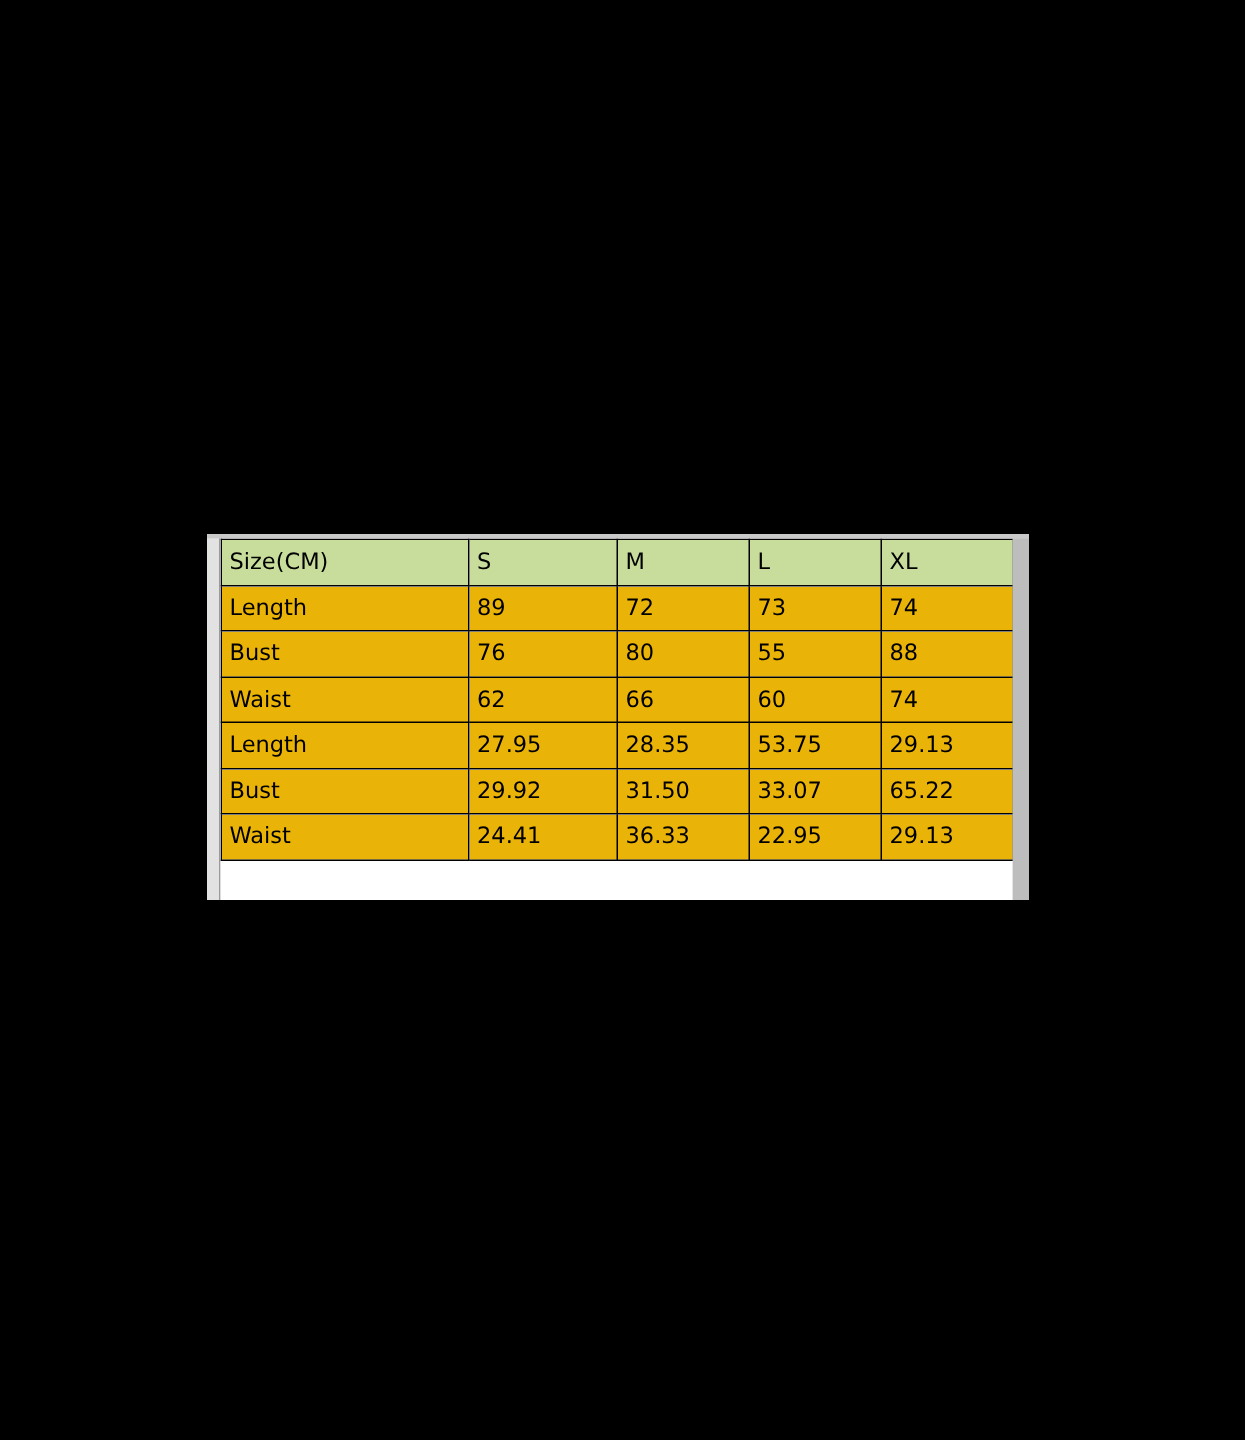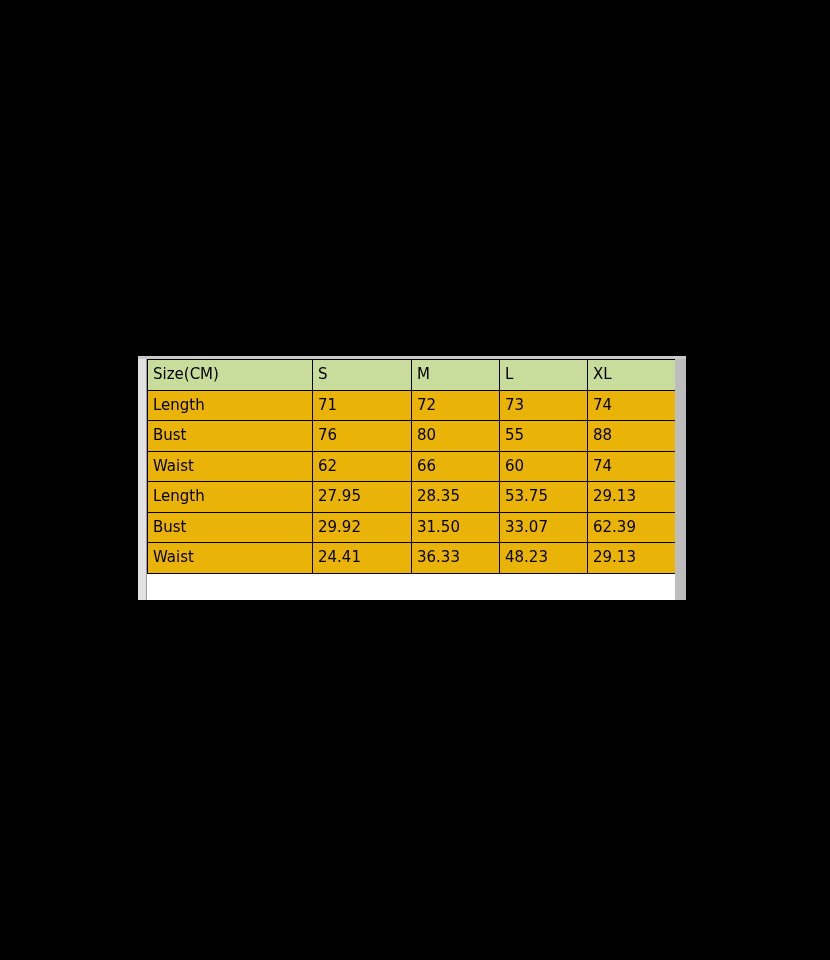--- a/index.html
+++ b/index.html
@@ -140,21 +140,21 @@
           <tr class="header-row">
             <td class="label-cell">Size(CM)</td>
             <td>S</td>
             <td>M</td>
             <td>L</td>
             <td>XL</td>
           </tr>
 
           <tr>
             <td class="label-cell">Length</td>
-            <td>71</td>
+            <td>89</td>
             <td>72</td>
             <td>73</td>
             <td>74</td>
           </tr>
 
           <tr>
             <td class="label-cell">Bust</td>
             <td>76</td>
             <td>80</td>
             <td>55</td>
@@ -176,28 +176,28 @@
             <td>28.35</td>
             <td>53.75</td>
             <td>29.13</td>
           </tr>
 
           <tr>
             <td class="label-cell">Bust</td>
             <td>29.92</td>
             <td>31.50</td>
             <td>33.07</td>
-            <td>62.39</td>
+            <td>65.22</td>
           </tr>
 
           <tr>
             <td class="label-cell">Waist</td>
             <td>24.41</td>
             <td>36.33</td>
-            <td>48.23</td>
+            <td>22.95</td>
             <td>29.13</td>
           </tr>
 
         </tbody>
       </table>
 
     </div>
   </div>
 
 </div>

